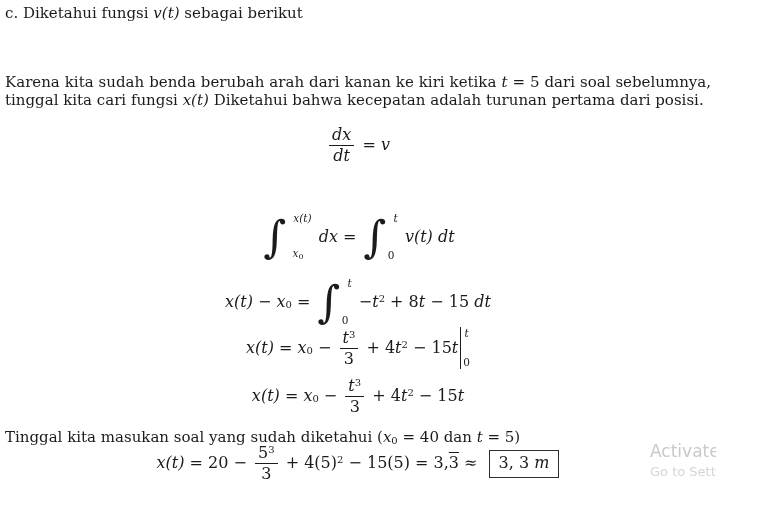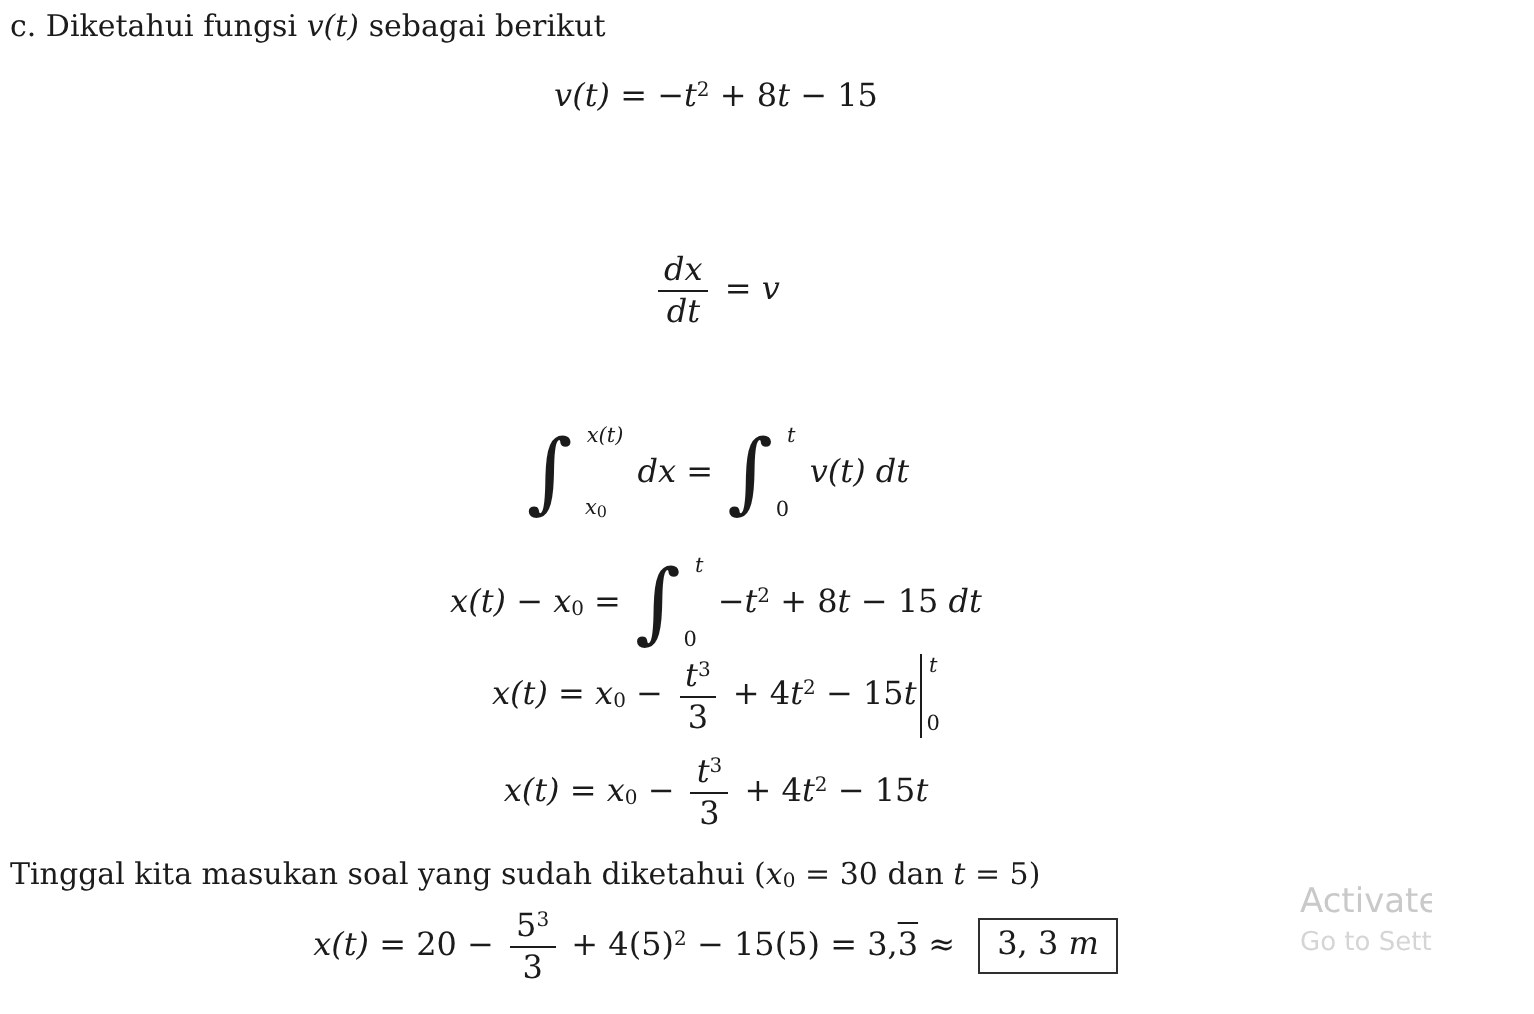--- a/index.html
+++ b/index.html
@@ -48,24 +48,24 @@
 </style>
 </head>
 <body>
 
 <div class="page">
 
   <div class="block text-line" style="top:4px">
     <span>c. Diketahui fungsi </span><span class="i">v(t)</span><span> sebagai berikut</span>
   </div>
 
-  <div class="block eq" style="top:38px">
-    <span class="i">v(t)</span><span class="r"> = −</span><span class="i">t</span><span class="sup">2</span><span class="r"> + 8</span><span class="i">t</span><span class="r"> − 15</span>
+
+  <div class="block text-line justify" style="top:73px">
+    <span>Karena kita sudah benda berubah arah dari kanan ke kiri ketika </span><span class="i">t</span><span> = 5 dari soal sebelumnya, tinggal kita cari fungsi </span><span class="i">x(t)</span><span> Diketahui bahwa kecepatan adalah turunan pertama dari posisi.</span>
   </div>
-
 
   <div class="block eq" style="top:126px">
     <span class="frac"><span class="num i">dx</span><span class="den i">dt</span></span><span class="r"> = </span><span class="i">v</span>
   </div>
 
 
   <div class="block eq" style="top:212px">
     <span class="bigint">
         <span class="int-sym">∫</span>
         <span class="int-b">
@@ -104,24 +104,24 @@
           <span class="lo">0</span>
         </span>
       </span>
   </div>
 
   <div class="block eq" style="top:377px">
     <span class="i">x(t)</span><span class="r"> = </span><span class="i">x</span><span class="isub">0</span><span class="r"> − </span><span class="frac"><span class="num"><span class="i">t</span><span class="sup">3</span></span><span class="den r">3</span></span><span class="r"> + 4</span><span class="i">t</span><span class="sup">2</span><span class="r"> − 15</span><span class="i">t</span>
   </div>
 
   <div class="block text-line" style="top:428px">
-    <span>Tinggal kita masukan soal yang sudah diketahui (</span><span class="i">x</span><span class="isub">0</span><span> = 30 dan </span><span class="i">t</span><span> = 5)</span>
+    <span>Tinggal kita masukan soal yang sudah diketahui (</span><span class="i">x</span><span class="isub">0</span><span> = 40 dan </span><span class="i">t</span><span> = 5)</span>
   </div>
 
-  <div class="block eq" style="top:454px">
+  <div class="block eq" style="top:444px">
     <span class="i">x(t)</span><span class="r"> = 20 − </span><span class="frac"><span class="num r"><span>5</span><span class="sup">3</span></span><span class="den r">3</span></span><span class="r"> + 4(5)</span><span class="sup">2</span><span class="r"> − 15(5) = 3,</span><span class="r overline">3</span><span class="r"> ≈ </span><span class="boxed"><span class="r">3, 3 </span><span class="i">m</span></span>
   </div>
 
   <div class="watermark">
     <div class="wm1">Activate Winc</div>
     <div class="wm2">Go to Settings to a</div>
   </div>
 
 </div>
 

